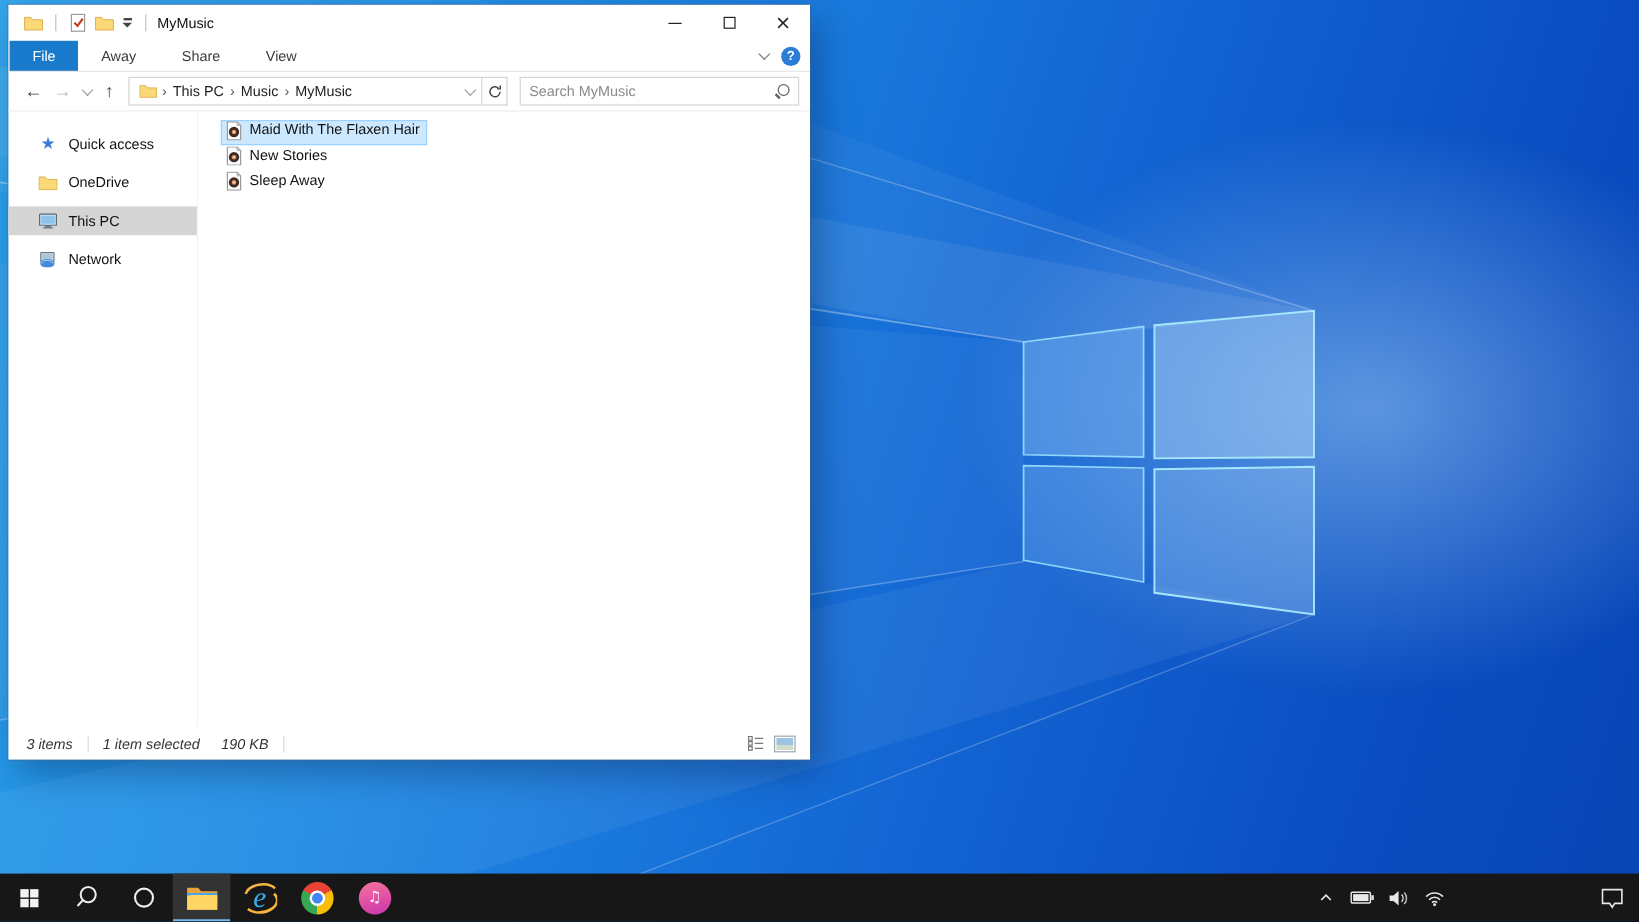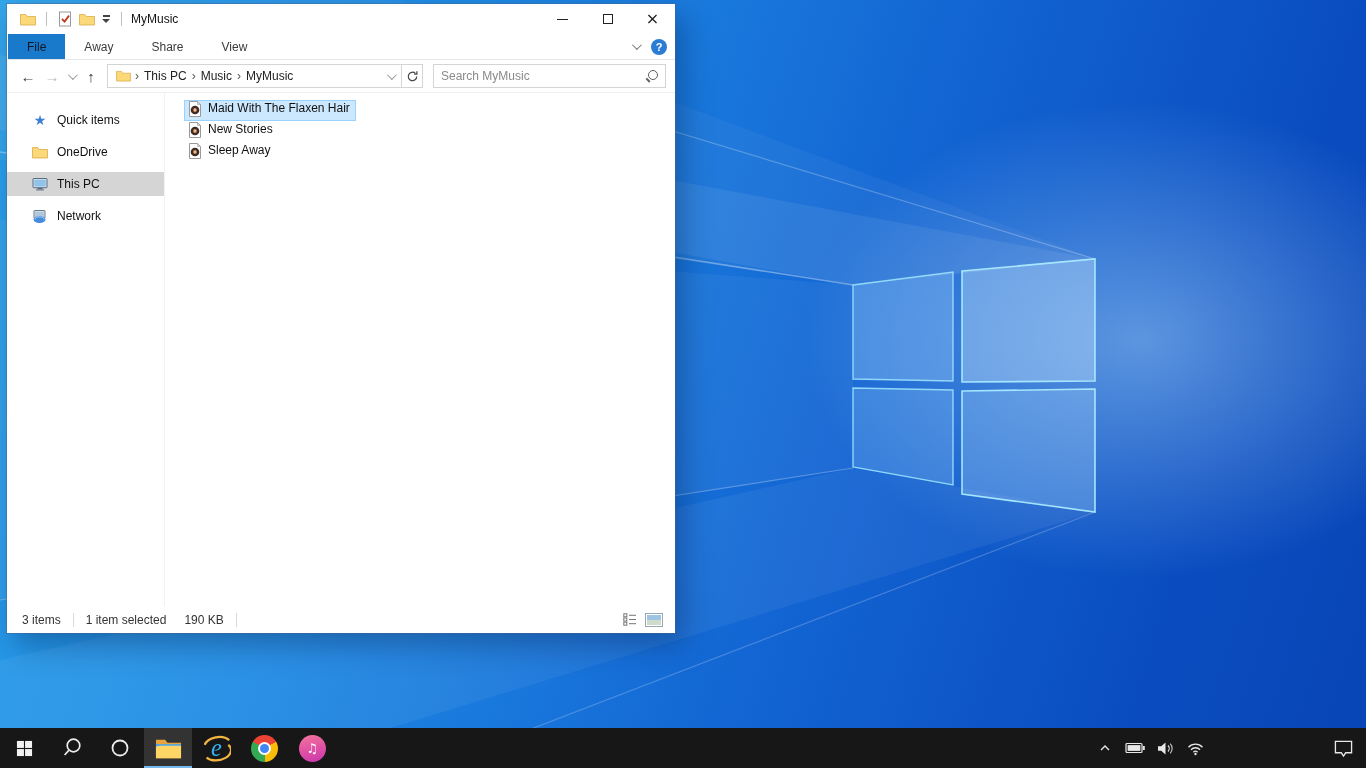--- a/index.html
+++ b/index.html
@@ -30,21 +30,21 @@
   .win-title { margin-left:2px; color:#111; }
   .caption { margin-left:auto; display:flex; align-self:stretch; }
   .cap-btn { width:45px; display:flex; align-items:center; justify-content:center; color:#222; }
   .min-glyph { width:11px; height:1px; background:#222; }
   .max-glyph { width:10px; height:10px; border:1px solid #222; }
   .close-glyph { font-size:16px; line-height:1; font-family:"DejaVu Sans",sans-serif; }
 
   
   .tabsrow { height:26px; flex:none; display:flex; border-bottom:1px solid #e6e6e6; padding-left:1px; }
   .tab { padding:0 19px; display:flex; align-items:center; color:#3b3b3b; }
-  .tab.active { background:#1979ca; color:#0f172a; }
+  .tab.active { background:#1979ca; color:#ffffff; }
   .tabsrow-right { margin-left:auto; display:flex; align-items:center; gap:12px; padding-right:8px; }
   .chev-down { width:7px; height:7px; border-right:1.5px solid #777; border-bottom:1.5px solid #777;
                transform:rotate(45deg) translateY(-2px); }
   .help-btn { width:16px; height:16px; border-radius:50%; background:#2a7cd4; color:#fff;
               display:flex; align-items:center; justify-content:center; font-size:11px; font-weight:bold; }
 
   
   .navbar { height:33px; flex:none; display:flex; align-items:center; padding:0 9px; border-bottom:1px solid #efefef; }
   .nav-btn { width:24px; display:flex; align-items:center; justify-content:center; font-size:15px; flex:none; }
   .nav-btn.small { width:15px; }
@@ -76,21 +76,21 @@
   .star-glyph { color:#3f7ed6; font-size:14px; font-family:"DejaVu Sans",sans-serif; }
 
   .filelist { flex:1; padding:7px 0 0 19px; }
   .file-row { height:21px; display:flex; align-items:flex-start; width:max-content;
               padding:0 5px 0 2px; border:1px solid transparent; }
   .file-row.selected { background:#cce8ff; border-color:#99d1ff; }
   .file-icon { width:16px; height:16px; margin-right:5px; flex:none; }
 
   
   .statusbar { height:27px; flex:none; display:flex; align-items:center; padding:0 12px 0 15px; color:#333; }
-  .seg { padding-right:12px; margin-right:12px; border-right:1px solid #d9d9d9; }
+  .seg { padding-right:12px; margin-right:12px; border-right:1px solid #d9d9d9;font-style:italic; }
   .seg.noline { border-right:none; margin-right:6px; }
   .view-btns { margin-left:auto; display:flex; align-items:center; gap:7px; }
   .thumb-btn { border:1px solid #9aa7b1; padding:1px; background:#fff; display:flex; }
   .thumb-inner { width:14px; height:10px;
      background:linear-gradient(#9ec4e4 0 55%, #cfdccc 55% 100%); }
 
   
   .taskbar { position:absolute; left:0; bottom:0; width:1366px; height:40px; background:#171717;
              display:flex; align-items:stretch; }
   .tb-cell { width:48px; display:flex; align-items:center; justify-content:center; position:relative; }
@@ -228,21 +228,21 @@
       </div>
     </div>
 
     <div class="winbody">
 
       <div class="sidebar">
         <div class="side-item">
           <span class="side-icon">
             <span class="star-glyph">★</span>
           </span>
-          <span>Quick items</span>
+          <span>Quick access</span>
         </div>
         <div class="side-item">
           <span class="side-icon">
             <svg width="16" height="13" viewBox="0 0 16 13">
                 <path d="M0.5 1.5 h5.2 l1.6 2 h8.2 v8.5 h-15 z" fill="#fbd978" stroke="#dcab48" stroke-width="0.8"></path>
               </svg>
           </span>
           <span>OneDrive</span>
         </div>
         <div class="side-item selected">

